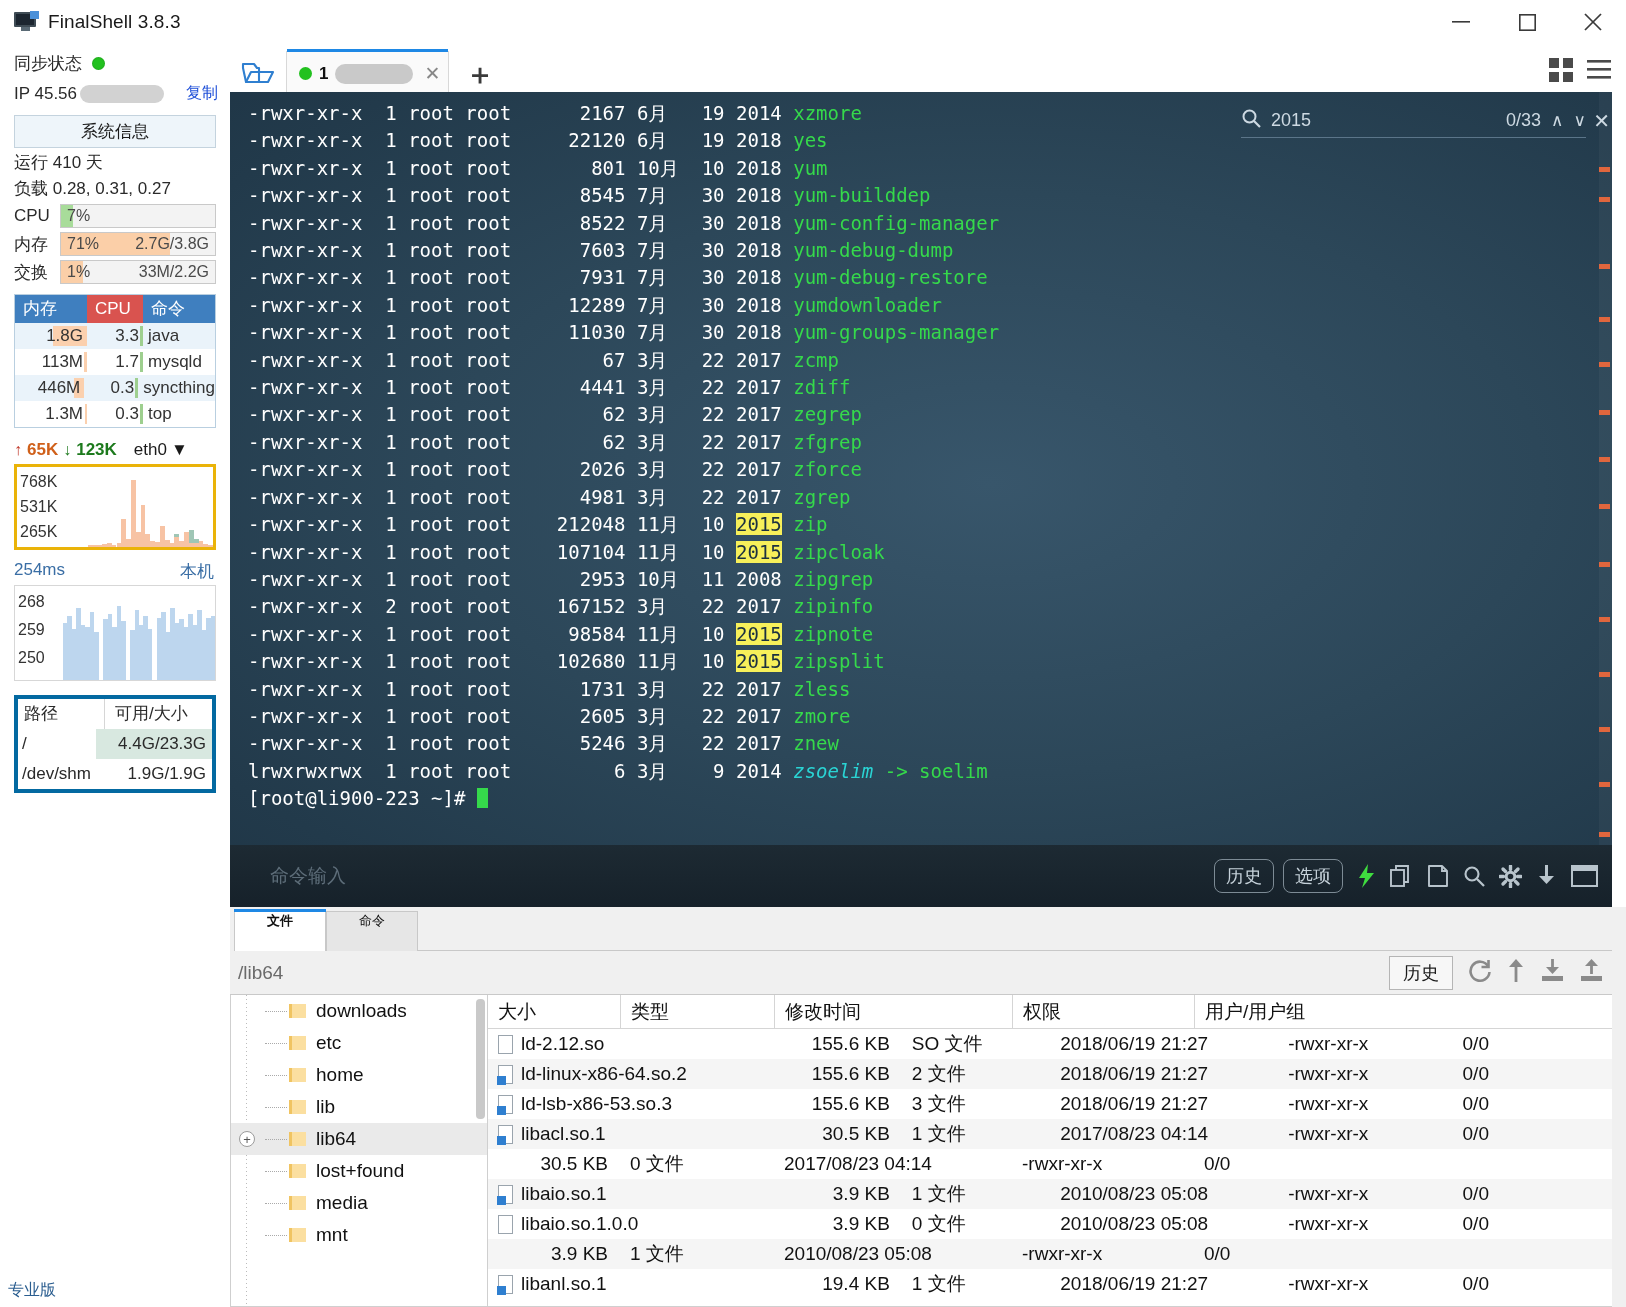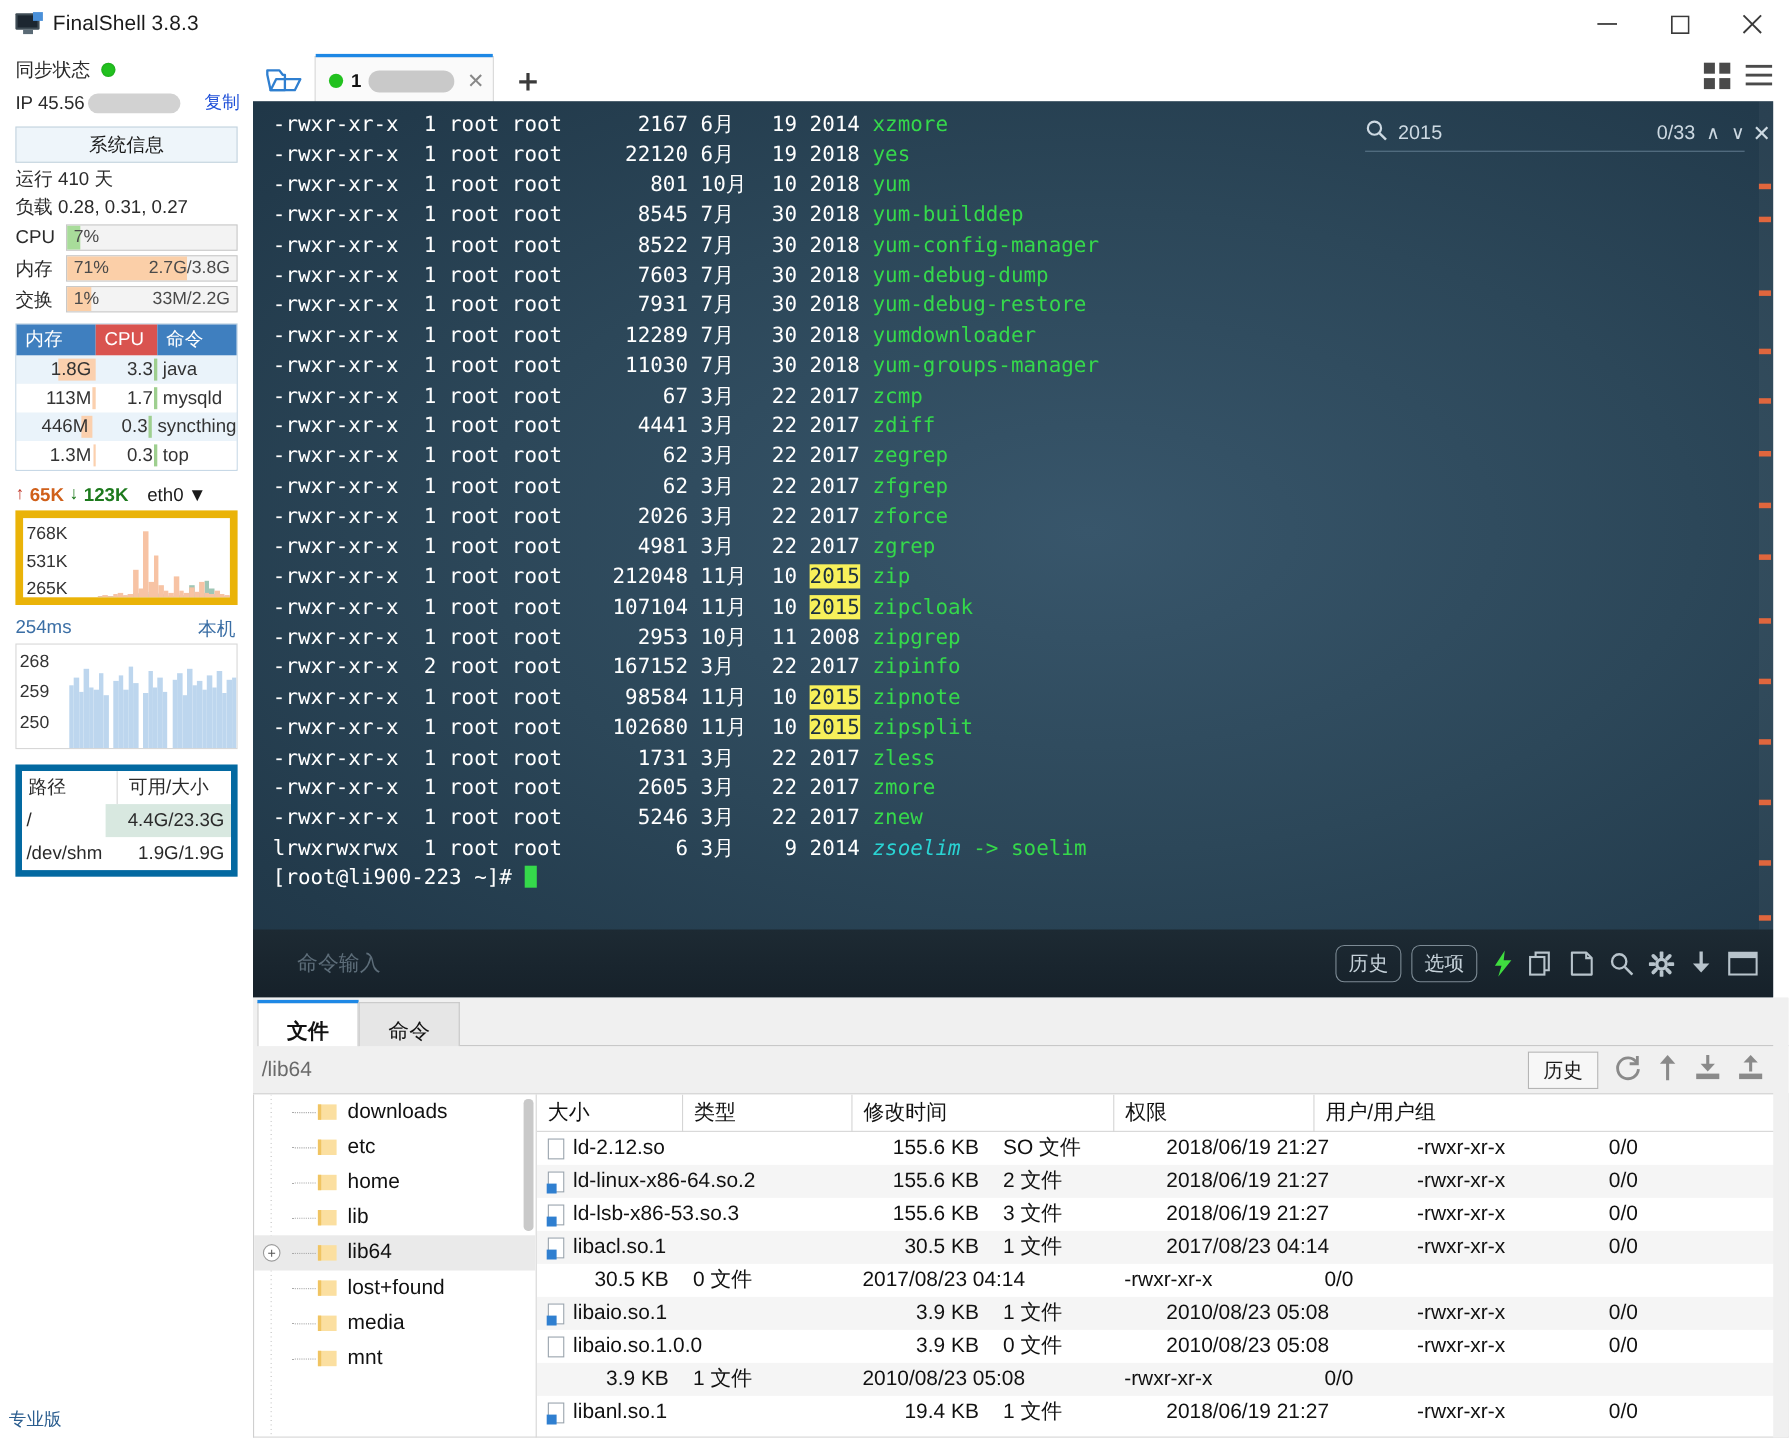--- a/index.html
+++ b/index.html
@@ -74,34 +74,34 @@
   .proc-row .c2 span { position:relative; }
   .proc-row .c3 { flex:1; padding-left:5px; line-height:26px; }
 
   
   .net-head { display:flex; align-items:center; gap:5px; padding: 12px 6px 2px 6px; font-size:17px; }
   .net-up { color:#d0601a; font-weight:bold; }
   .net-down { color:#1d7a1d; font-weight:bold; }
   .arrow-up { color:#c0392b; font-size:16px; }
   .arrow-dn { color:#1d7a1d; font-size:16px; }
   .net-iface { margin-left:12px; color:#1a1a1a; display:flex; align-items:center; gap:4px;}
-  .graph-box { margin: 2px 6px 0 6px; border:7px solid #eab308; background:#fff; position:relative;
+  .graph-box { margin: 2px 6px 0 6px; border:3px solid #eab308; background:#fff; position:relative;
                height: 86px; overflow:hidden; }
   .graph-box .ylabels { position:absolute; left:3px; top:2px; font-size:16px; color:#333; line-height:25px; z-index:3;}
   .graph-canvas { position:absolute; left:0; top:0; right:0; bottom:0; }
   .gb { position:absolute; bottom:0; }
 
   .ping-head { display:flex; justify-content:space-between; padding: 10px 8px 0 6px; font-size:17px; color:#3a6ea5;}
   .ping-right { color:#3a6ea5; }
   .ping-box { margin: 2px 6px 0 6px; border:1px solid #d7d7d7; background:#fff; position:relative;
               height: 96px; overflow:hidden;}
   .ping-box .ylabels { position:absolute; left:3px; top:2px; font-size:16px; color:#333; line-height:28px; z-index:3;}
 
   
-  .disk-tbl { margin: 14px 6px 0 6px; border:6px solid #0369a1; }
+  .disk-tbl { margin: 14px 6px 0 6px; border:4px solid #0369a1; }
   .disk-head { display:flex; height:30px; font-size:17px; color:#2a2a2a; background:#fff;}
   .disk-head .d1 { width:86px; padding-left:6px; line-height:30px; }
   .disk-head .d2 { flex:1; padding-left:10px; line-height:30px; border-left:1px solid #d6d6d6; }
   .disk-row { display:flex; height:30px; font-size:17px; color:#2a2a2a; position:relative; }
   .disk-row .d1 { width:86px; padding-left:4px; line-height:30px; z-index:2; }
   .disk-row .d2 { flex:1; text-align:right; padding-right:6px; line-height:30px; z-index:2;}
   .disk-row .dfill { position:absolute; right:0; top:0; bottom:0; background:#d8e8e0; }
 
   .pro-badge { position:absolute; left:8px; bottom:6px; font-size:16px; color:#2a5d8f; }
 
@@ -163,22 +163,22 @@
     border:1px solid #7d8b95; border-radius:8px; color:#c6d2da; font-size:18px;
     padding: 4px 11px; margin-left:9px;
   }
   .cbar-ic { margin-left:14px; color:#b8c4cc; display:flex; align-items:center; }
   .dots { position:absolute; left:50%; transform:translateX(-50%); bottom:-14px; color:#9a9a9a; font-size:15px; letter-spacing:4px;}
 
   
   .bottom { position:absolute; left:230px; top:907px; width:1396px; height:400px; background:#f0f0f0; }
   .btabs { display:flex; height:44px; align-items:flex-end; padding-left:4px; background:#f0f0f0;}
   .btab {
-    position:relative; height:40px; min-width:92px; display:flex; align-items:flex-end; justify-content:center;
-    font-size:19px; color:#111; border:1px solid #c8c8c8; border-bottom:none; background:#e6e6e6;
+    position:relative; height:40px; min-width:92px; display:flex; align-items:flex-start; justify-content:center;
+    font-size:13px; color:#111; border:1px solid #c8c8c8; border-bottom:none; background:#e6e6e6;
   }
   .btab.active { background:#fff; font-weight:bold; }
   .btab.active:before { content:""; position:absolute; left:-1px; right:-1px; top:-3px; height:3px; background:#1e88e5; }
   .btab-fill { flex:1; border-bottom:1px solid #c8c8c8; height:40px; }
 
   .bpath-row { display:flex; align-items:center; height:44px; padding-left:8px; background:#f0f0f0; border-bottom:1px solid #c9c9c9;}
   .bpath { font-size:19px; color:#6a6a6a; }
   .bp-right { margin-left:auto; display:flex; align-items:center; gap:14px; padding-right:22px; }
   .hist-btn { border:1px solid #b5b5b5; background:#f7f7f7; padding:4px 13px; font-size:18px; color:#1a1a1a; }
   .bp-ic { color:#8a8a8a; }

